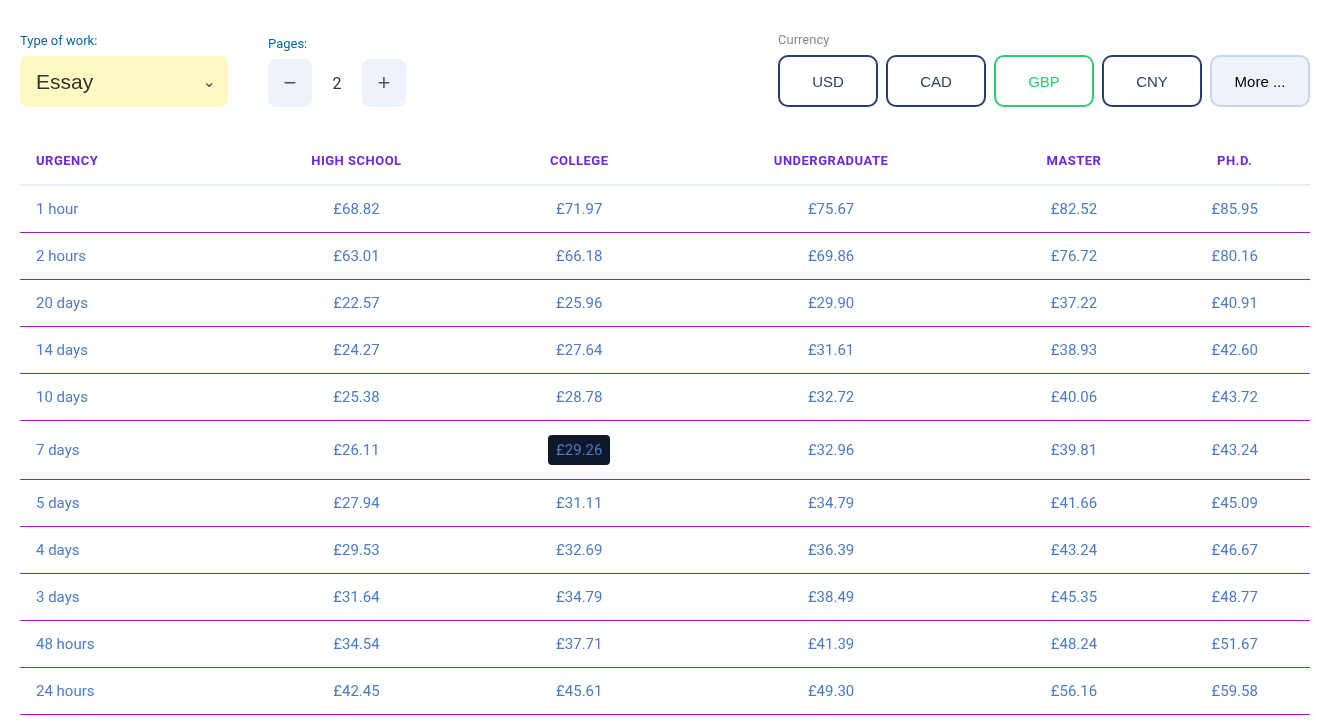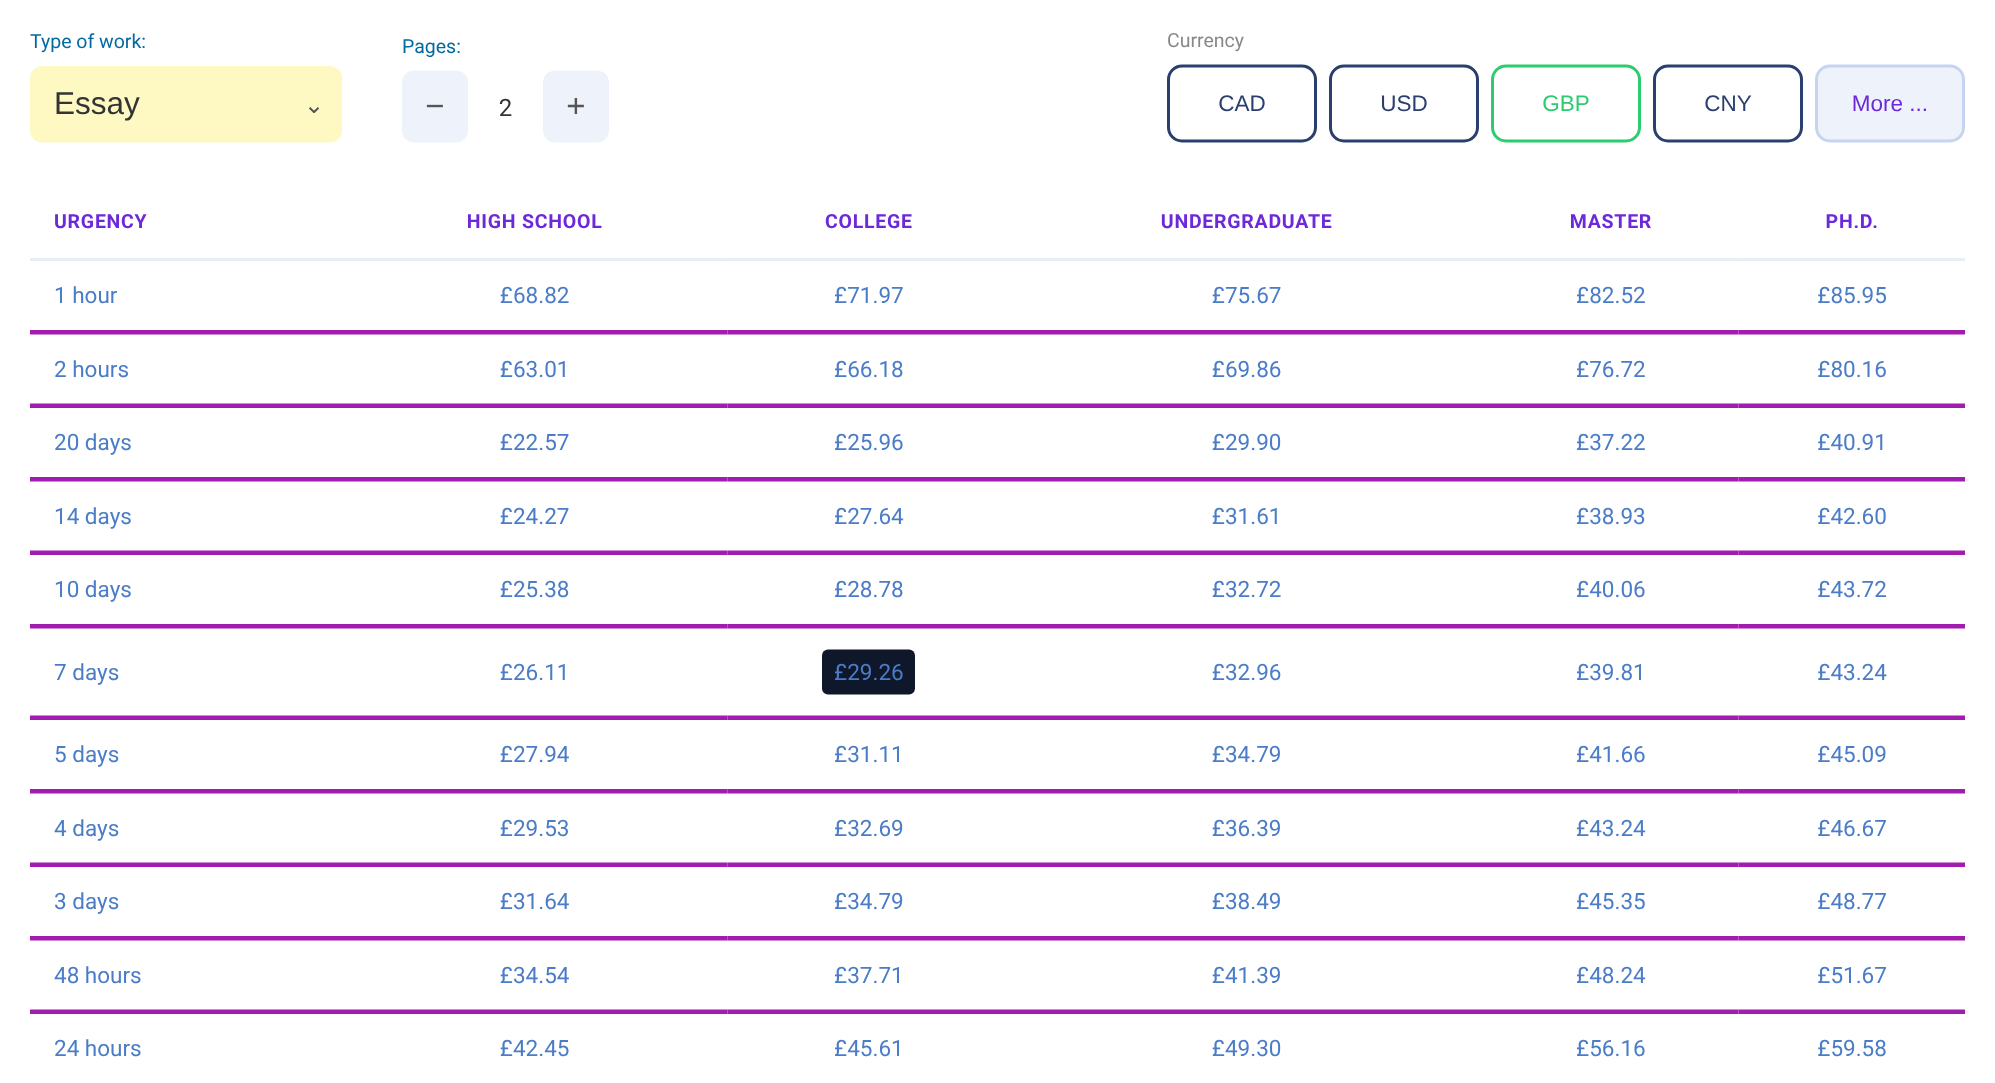--- a/index.html
+++ b/index.html
@@ -86,20 +86,21 @@
     .currency-group {
       display: flex;
       flex-direction: column;
       gap: 8px;
       margin-left: auto;
     }
 
     .currency-label {
       font-size: 13px;
       color: #888;
+      margin-top: 12px;
     }
 
     .currency-buttons {
       display: flex;
       align-items: center;
       gap: 8px;
     }
 
     .currency-btn {
       border-radius: 10px;
@@ -116,21 +117,21 @@
       justify-content: center;
     }
 
     .currency-btn.active {
       border-color: #2ecc71;
       color: #2ecc71;
     }
 
     .currency-btn-more {
       border: 2px solid #c5d5ef;
-      color: #6d28d9;
+      color: #000000;
       background: #eef3fb;
       border-radius: 10px;
       padding: 10px 20px;
       font-size: 15px;
       cursor: pointer;
       height: 52px;
       min-width: 100px;
       display: flex;
       align-items: center;
       justify-content: center;
@@ -150,21 +151,21 @@
       letter-spacing: 0.5px;
       border-bottom: 2px solid #e8eef8;
     }
 
     .pricing-table thead th:first-child {
       text-align: left;
       padding-left: 16px;
     }
 
     .pricing-table tbody tr {
-      border-bottom: 3px solid #a21caf;
+      border-bottom: 1px solid #a21caf;
     }
 
     .pricing-table tbody td {
       padding: 14px 8px;
       text-align: center;
       font-size: 15px;
     }
 
     .pricing-table tbody td:first-child {
       text-align: left;
@@ -205,22 +206,22 @@
     <div class="pages-control">
       <button class="pages-btn">−</button>
       <span class="pages-value">2</span>
       <button class="pages-btn">+</button>
     </div>
   </div>
 
   <div class="currency-group">
     <span class="currency-label">Currency</span>
     <div class="currency-buttons">
+      <button class="currency-btn">USD</button>
       <button class="currency-btn">CAD</button>
-      <button class="currency-btn">USD</button>
       <button class="currency-btn active">GBP</button>
       <button class="currency-btn">CNY</button>
       <button class="currency-btn-more">More ...</button>
     </div>
   </div>
 </div>
 
 <table class="pricing-table">
   <thead>
     <tr>

